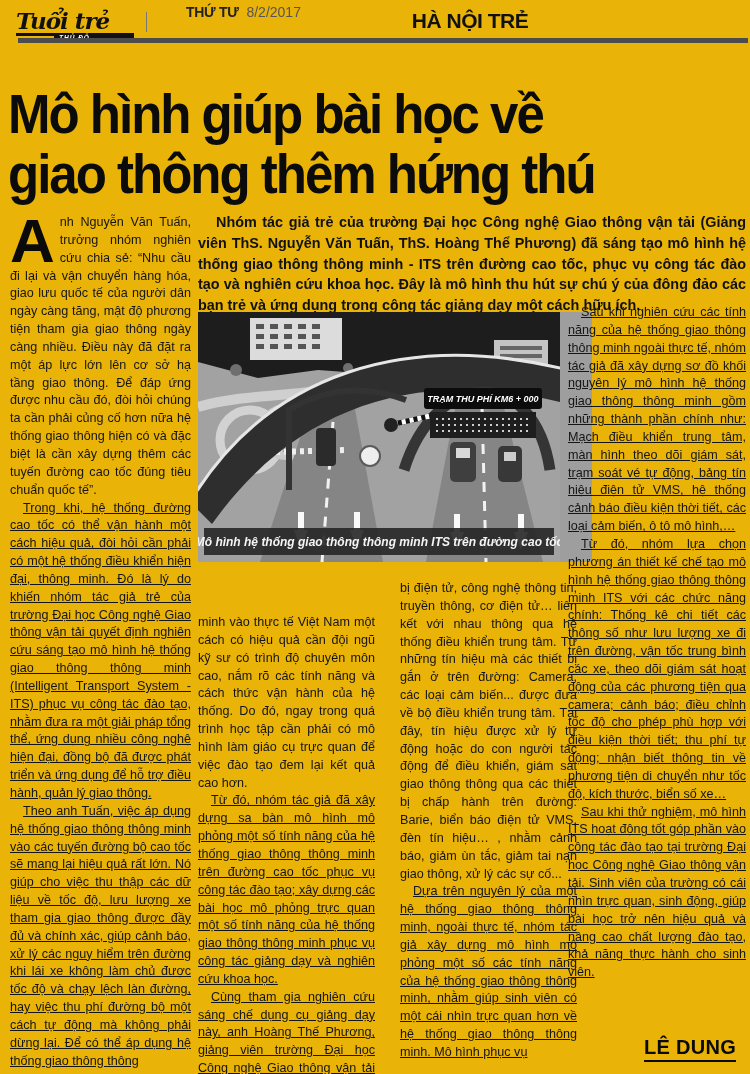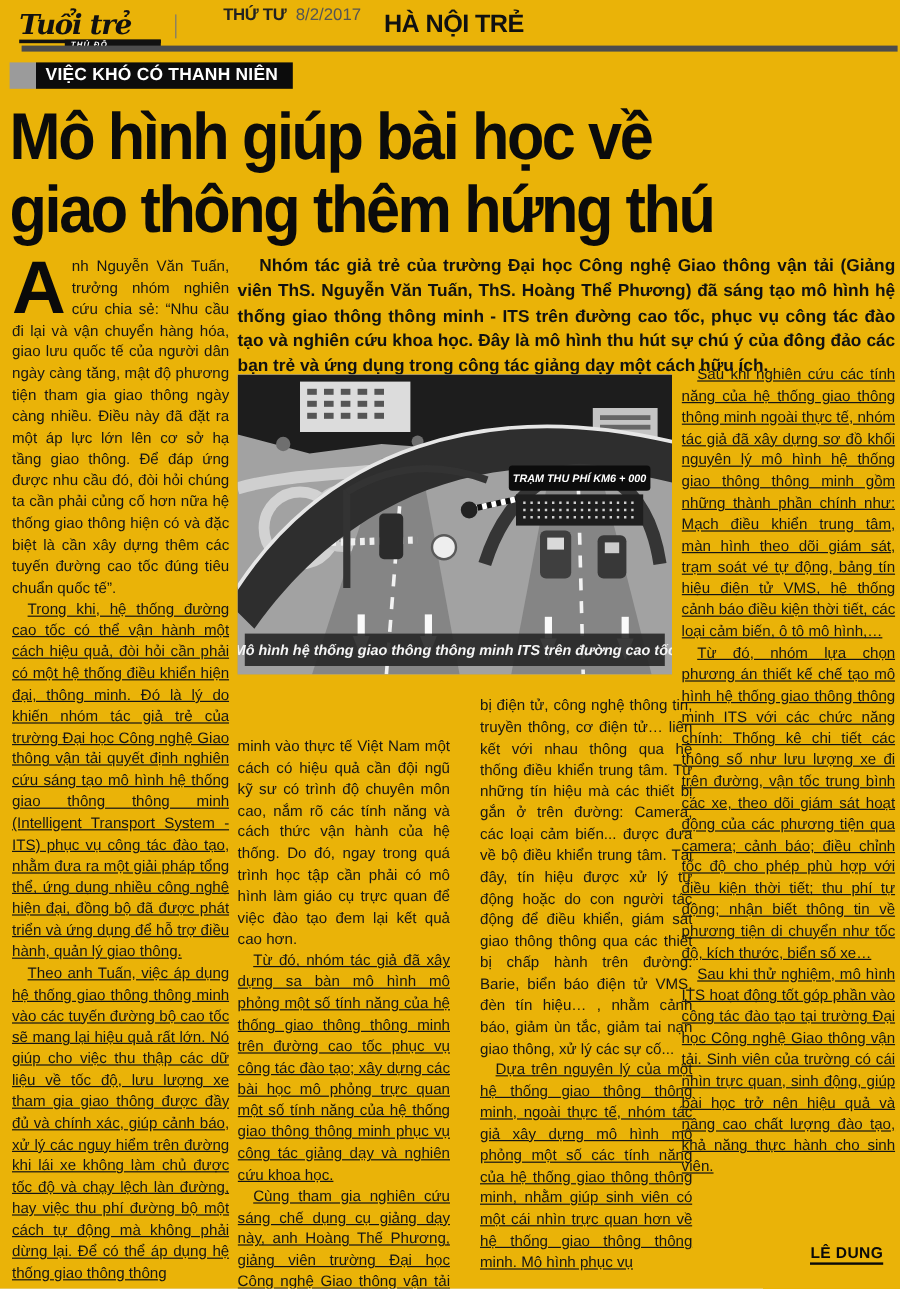--- a/index.html
+++ b/index.html
@@ -21,21 +21,21 @@
     letter-spacing:1px;padding:1px 5px;margin-left:38px;margin-top:-3px;
     font-style:italic;
   }
   .logo-col{display:flex;flex-direction:column;}
   .logo-underline{height:3px;background:#111;width:118px;margin-top:1px;}
   .header-sep{position:absolute;left:146px;top:12px;width:1px;height:20px;background:#777;}
   .issue{position:absolute;left:154px;top:4px;font-size:14px;white-space:nowrap;margin-left:32px;}
   .issue .weekday{font-weight:bold;letter-spacing:-0.3px;color:#222;}
   .issue .date{color:#555;margin-left:4px;}
   .section-title{
-    position:absolute;left:320px;top:9px;width:300px;
+    position:absolute;left:320px;top:9px;width:300px;text-align:center;
     font-size:21px;font-weight:bold;letter-spacing:-0.5px;color:#111;
   }
   .header-rule{position:absolute;left:18px;top:38px;width:730px;height:5px;background:#4c4c4c;}
   
   .kicker{position:absolute;left:8px;top:52px;display:flex;align-items:center;height:22px;}
   .kicker-square{width:22px;height:22px;background:#9b9b9b;}
   .kicker-bar{
     background:#0c0c0c;color:#fff;height:22px;display:flex;align-items:center;
     padding:0 12px 0 8px;font-size:14.5px;font-weight:bold;letter-spacing:0.2px;
     white-space:nowrap;
@@ -60,26 +60,26 @@
   .col p.ind{text-indent:13px;text-decoration:underline;}
   .dropcap{
     float:left;font-size:62px;line-height:50px;font-weight:bold;color:#0a0a0a;
     padding:2px 5px 0 0;font-family:"Liberation Sans",sans-serif;
   }
   #col1{left:10px;top:214px;width:181px;height:856px;}
   #col2{left:198px;top:580px;width:177px;height:492px;margin-top:34px;}
   #col3{left:400px;top:580px;width:177px;height:492px;}
   #col4{left:568px;top:304px;width:178px;height:726px;}
   .byline{
-    position:absolute;right:14px;top:1036px;font-size:13px;font-weight:bold;
+    position:absolute;right:14px;top:1036px;font-size:20px;font-weight:bold;
     color:#0a0a0a;border-bottom:2px solid #0a0a0a;padding-bottom:1px;letter-spacing:0.3px;margin-left:45px;
   }
   
   .photo{
-    position:absolute;left:198px;top:312px;width:362px;height:250px;background:#9e9e9e;
+    position:absolute;left:198px;top:312px;width:394px;height:250px;background:#9e9e9e;
     overflow:hidden;
   }
   .photo svg{display:block;}
 </style>
 </head>
 <body>
 
 <div id="page">
 
   <div class="masthead">
@@ -92,24 +92,20 @@
     </div>
     <div class="header-sep"></div>
     <div class="issue">
       <span class="weekday">THỨ TƯ</span>
       <span class="date">8/2/2017</span>
     </div>
     <div class="section-title">HÀ NỘI TRẺ</div>
   </div>
   <div class="header-rule"></div>
 
-  <div class="kicker">
-    <div class="kicker-square"></div>
-    <div class="kicker-bar">VIỆC KHÓ CÓ THANH NIÊN</div>
-  </div>
 
   <div class="headline">
     <div>Mô hình giúp bài học về</div>
     <div>giao thông thêm hứng thú</div>
   </div>
 
   <div class="lede">Nhóm tác giả trẻ của trường Đại học Công nghệ Giao thông vận tải (Giảng viên ThS. Nguyễn Văn Tuấn, ThS. Hoàng Thể Phương) đã sáng tạo mô hình hệ thống giao thông thông minh - ITS trên đường cao tốc, phục vụ công tác đào tạo và nghiên cứu khoa học. Đây là mô hình thu hút sự chú ý của đông đảo các bạn trẻ và ứng dụng trong công tác giảng dạy một cách hữu ích.</div>
 
   <div class="photo">
     <svg width="362" height="250" viewBox="0 0 362 250" xmlns="http://www.w3.org/2000/svg">

